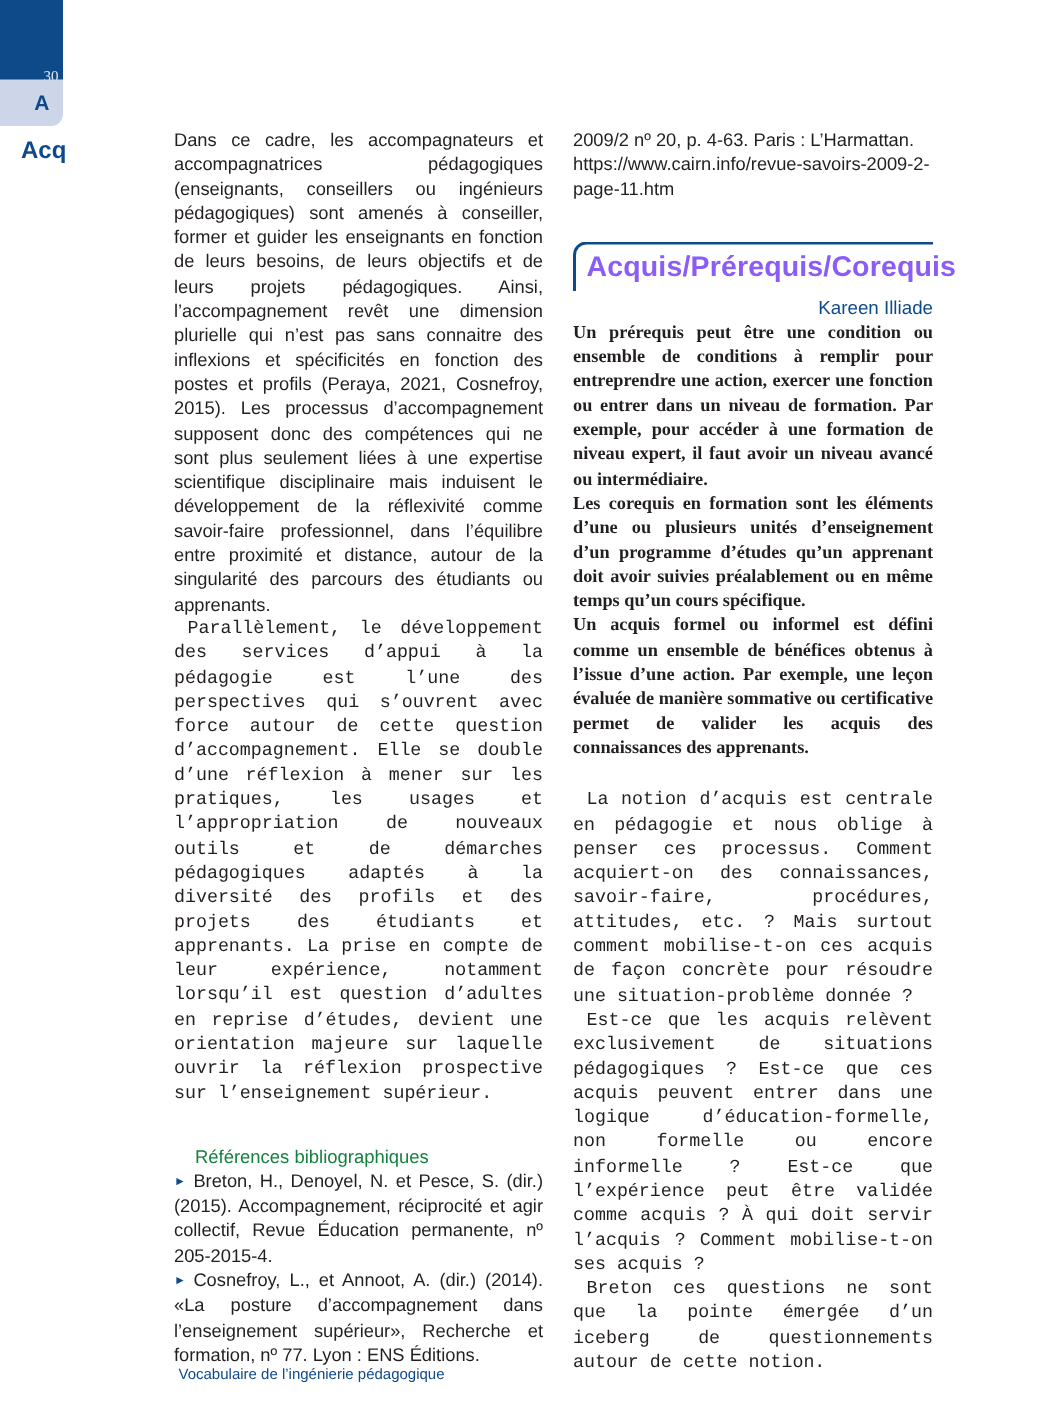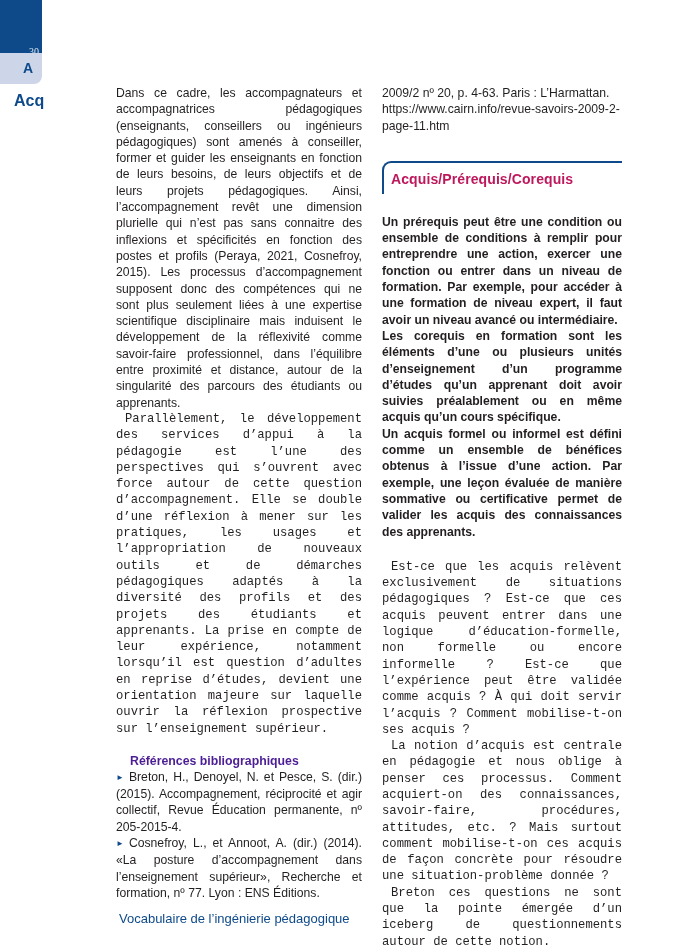--- a/index.html
+++ b/index.html
@@ -26,38 +26,38 @@
   }
   .col {
     position: absolute; font-size: 12.2px; line-height: 16.3px; text-align: justify;
     hyphens: manual;
   }
   .col-left { left: 116px; top: 85px; width: 246px; }
   .col-right { left: 382px; top: 85px; width: 240px; }
   p { margin: 0; }
   .indent { text-indent: 9px; font-family: Liberation Mono, monospace; }
   .refs-title {
-    margin-top: 16px; margin-left: 14px; color: #4c1d95; font-weight: bold; font-size: 12.3px;
+    margin-top: 26px; margin-left: 14px; color: #15803d; font-weight: normal; font-size: 12.3px;
     line-height: 16px;
   }
   .ref { margin: 0; }
   .bullet { color: #0e4a8a; font-size: 8px; vertical-align: 1px; margin-right: 5px; }
   .heading-wrap {
     margin-top: 27px; position: relative; border-top: 2px solid #0e4a8a; border-left: 2px solid #0e4a8a;
     border-top-left-radius: 9px; padding: 5px 0 0 7px; height: 26px;
   }
   .heading {
-    color: #be185d; font-weight: bold; font-size: 14px; line-height: 22px; letter-spacing: 0.1px;
+    color: #8b5cf6; font-weight: bold; font-size: 19px; line-height: 22px; letter-spacing: 0.1px;
   }
   .author { text-align: right; color: #0e4a8a; font-size: 12.5px; margin-top: 3px; line-height: 16px; }
-  .def { font-weight: bold; margin-top: 20px; }
+  .def { font-weight: bold; margin-top: 0; font-family: Liberation Serif, serif; }
   .def p { margin: 0; }
   .body-after { margin-top: 19px; }
   .footer {
-    position: absolute; left: 119px; top: 911px; color: #0e4a8a; font-size: 13px;
+    position: absolute; left: 119px; top: 911px; color: #0e4a8a; font-size: 10px;
   }
 </style>
 </head>
 <body>
 
 <div class="page-tab">
   <span class="page-num">30</span>
 </div>
 <div class="letter-tab">
   <span>A</span>
@@ -70,25 +70,26 @@
   <div class="refs-title">Références bibliographiques</div>
   <p class="ref"><span class="bullet">►</span><span>Breton, H., Denoyel, N. et Pesce, S. (dir.) (2015). Accompagnement, réciprocité et agir collectif, Revue Éducation permanente, nº 205-2015-4.</span></p>
   <p class="ref"><span class="bullet">►</span><span>Cosnefroy, L., et Annoot, A. (dir.) (2014). «La posture d’accompagnement dans l’enseignement supérieur», Recherche et formation, nº 77. Lyon : ENS Éditions.</span></p>
 </div>
 
 <div class="col col-right">
   <p style="text-align:left;">2009/2 nº 20, p. 4-63. Paris : L’Harmattan. https://www.cairn.info/revue-savoirs-2009-2-page-11.htm</p>
   <div class="heading-wrap">
     <div class="heading">Acquis/Prérequis/Corequis</div>
   </div>
+  <div class="author">Kareen Illiade</div>
   <div class="def">
     <p>Un prérequis peut être une condition ou ensemble de conditions à remplir pour entreprendre une action, exercer une fonction ou entrer dans un niveau de formation. Par exemple, pour accéder à une formation de niveau expert, il faut avoir un niveau avancé ou intermédiaire.</p>
-    <p>Les corequis en formation sont les éléments d’une ou plusieurs unités d’enseignement d’un programme d’études qu’un apprenant doit avoir suivies préalablement ou en même acquis qu’un cours spécifique.</p>
+    <p>Les corequis en formation sont les éléments d’une ou plusieurs unités d’enseignement d’un programme d’études qu’un apprenant doit avoir suivies préalablement ou en même temps qu’un cours spécifique.</p>
     <p>Un acquis formel ou informel est défini comme un ensemble de bénéfices obtenus à l’issue d’une action. Par exemple, une leçon évaluée de manière sommative ou certificative permet de valider les acquis des connaissances des apprenants.</p>
   </div>
   <div class="body-after">
+    <p class="indent">La notion d’acquis est centrale en pédagogie et nous oblige à penser ces processus. Comment acquiert-on des connaissances, savoir-faire, procédures, attitudes, etc. ? Mais surtout comment mobilise-t-on ces acquis de façon concrète pour résoudre une situation-problème donnée ?</p>
     <p class="indent">Est-ce que les acquis relèvent exclusivement de situations pédagogiques ? Est-ce que ces acquis peuvent entrer dans une logique d’éducation-formelle, non formelle ou encore informelle ? Est-ce que l’expérience peut être validée comme acquis ? À qui doit servir l’acquis ? Comment mobilise-t-on ses acquis ?</p>
-    <p class="indent">La notion d’acquis est centrale en pédagogie et nous oblige à penser ces processus. Comment acquiert-on des connaissances, savoir-faire, procédures, attitudes, etc. ? Mais surtout comment mobilise-t-on ces acquis de façon concrète pour résoudre une situation-problème donnée ?</p>
     <p class="indent">Breton ces questions ne sont que la pointe émergée d’un iceberg de questionnements autour de cette notion.</p>
   </div>
 </div>
 
 <div class="footer">Vocabulaire de l’ingénierie pédagogique</div>
 
 </body></html>

